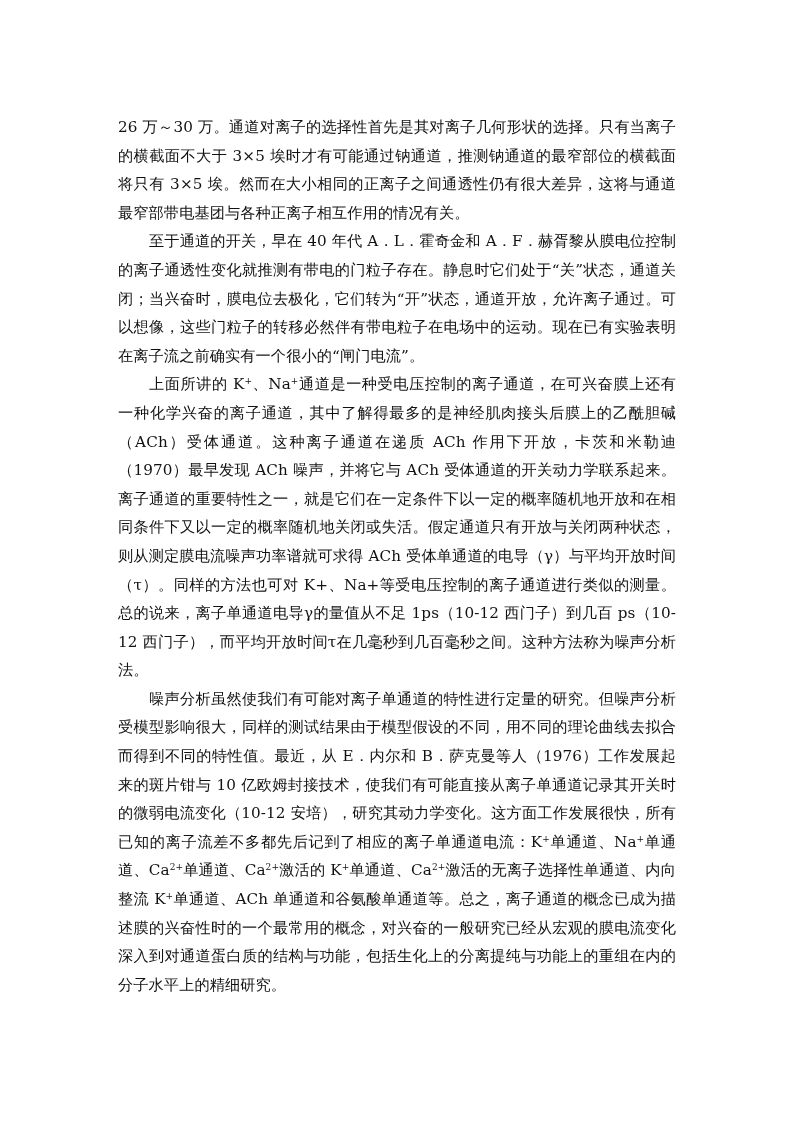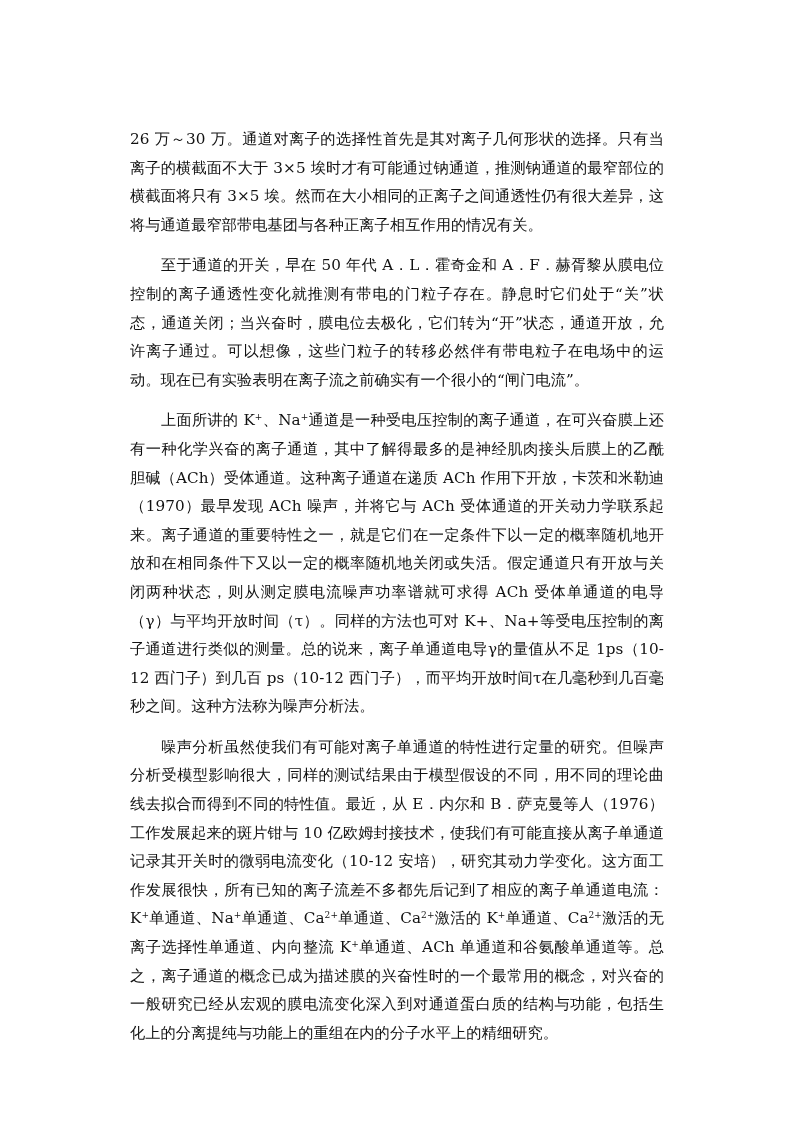--- a/index.html
+++ b/index.html
@@ -15,37 +15,37 @@
       font-family: "DejaVu Serif", "Liberation Serif", serif;
       color: #111111;
     }
     .page {
       position: absolute;
       left: 118px;
       top: 113px;
       width: 558px;
     }
     .para {
-      margin: 12px;
+      margin: 0;
       font-size: 15.2px;
       line-height: 28.6px;
       text-align: justify;
       text-justify: inter-character;
       letter-spacing: 0.1px;
     }
     .indent {
       text-indent: 31px;
     }
     sup {
       font-size: 9px;
       line-height: 0;
       vertical-align: 5px;
     }
   </style>
 </head>
 <body>
 
 <div class="page">
   <p class="para"><span>26 万～30 万。通道对离子的选择性首先是其对离子几何形状的选择。只有当离子的横截面不大于 3×5 埃时才有可能通过钠通道，推测钠通道的最窄部位的横截面将只有 3×5 埃。然而在大小相同的正离子之间通透性仍有很大差异，这将与通道最窄部带电基团与各种正离子相互作用的情况有关。</span></p>
-  <p class="para indent"><span>至于通道的开关，早在 50 年代 A．L．霍奇金和 A．F．赫胥黎从膜电位控制的离子通透性变化就推测有带电的门粒子存在。静息时它们处于“关”状态，通道关闭；当兴奋时，膜电位去极化，它们转为“开”状态，通道开放，允许离子通过。可以想像，这些门粒子的转移必然伴有带电粒子在电场中的运动。现在已有实验表明在离子流之前确实有一个很小的“闸门电流”。</span></p>
+  <p class="para indent"><span>至于通道的开关，早在 40 年代 A．L．霍奇金和 A．F．赫胥黎从膜电位控制的离子通透性变化就推测有带电的门粒子存在。静息时它们处于“关”状态，通道关闭；当兴奋时，膜电位去极化，它们转为“开”状态，通道开放，允许离子通过。可以想像，这些门粒子的转移必然伴有带电粒子在电场中的运动。现在已有实验表明在离子流之前确实有一个很小的“闸门电流”。</span></p>
   <p class="para indent"><span>上面所讲的 K</span><sup>+</sup><span>、Na</span><sup>+</sup><span>通道是一种受电压控制的离子通道，在可兴奋膜上还有一种化学兴奋的离子通道，其中了解得最多的是神经肌肉接头后膜上的乙酰胆碱（ACh）受体通道。这种离子通道在递质 ACh 作用下开放，卡茨和米勒迪（1970）最早发现 ACh 噪声，并将它与 ACh 受体通道的开关动力学联系起来。离子通道的重要特性之一，就是它们在一定条件下以一定的概率随机地开放和在相同条件下又以一定的概率随机地关闭或失活。假定通道只有开放与关闭两种状态，则从测定膜电流噪声功率谱就可求得 ACh 受体单通道的电导（γ）与平均开放时间（τ）。同样的方法也可对 K+、Na+等受电压控制的离子通道进行类似的测量。总的说来，离子单通道电导γ的量值从不足 1ps（10-12 西门子）到几百 ps（10-12 西门子），而平均开放时间τ在几毫秒到几百毫秒之间。这种方法称为噪声分析法。</span></p>
   <p class="para indent"><span>噪声分析虽然使我们有可能对离子单通道的特性进行定量的研究。但噪声分析受模型影响很大，同样的测试结果由于模型假设的不同，用不同的理论曲线去拟合而得到不同的特性值。最近，从 E．内尔和 B．萨克曼等人（1976）工作发展起来的斑片钳与 10 亿欧姆封接技术，使我们有可能直接从离子单通道记录其开关时的微弱电流变化（10-12 安培），研究其动力学变化。这方面工作发展很快，所有已知的离子流差不多都先后记到了相应的离子单通道电流：K</span><sup>+</sup><span>单通道、Na</span><sup>+</sup><span>单通道、Ca</span><sup>2+</sup><span>单通道、Ca</span><sup>2+</sup><span>激活的 K</span><sup>+</sup><span>单通道、Ca</span><sup>2+</sup><span>激活的无离子选择性单通道、内向整流 K</span><sup>+</sup><span>单通道、ACh 单通道和谷氨酸单通道等。总之，离子通道的概念已成为描述膜的兴奋性时的一个最常用的概念，对兴奋的一般研究已经从宏观的膜电流变化深入到对通道蛋白质的结构与功能，包括生化上的分离提纯与功能上的重组在内的分子水平上的精细研究。</span></p>
 </div>
 
 </body></html>

